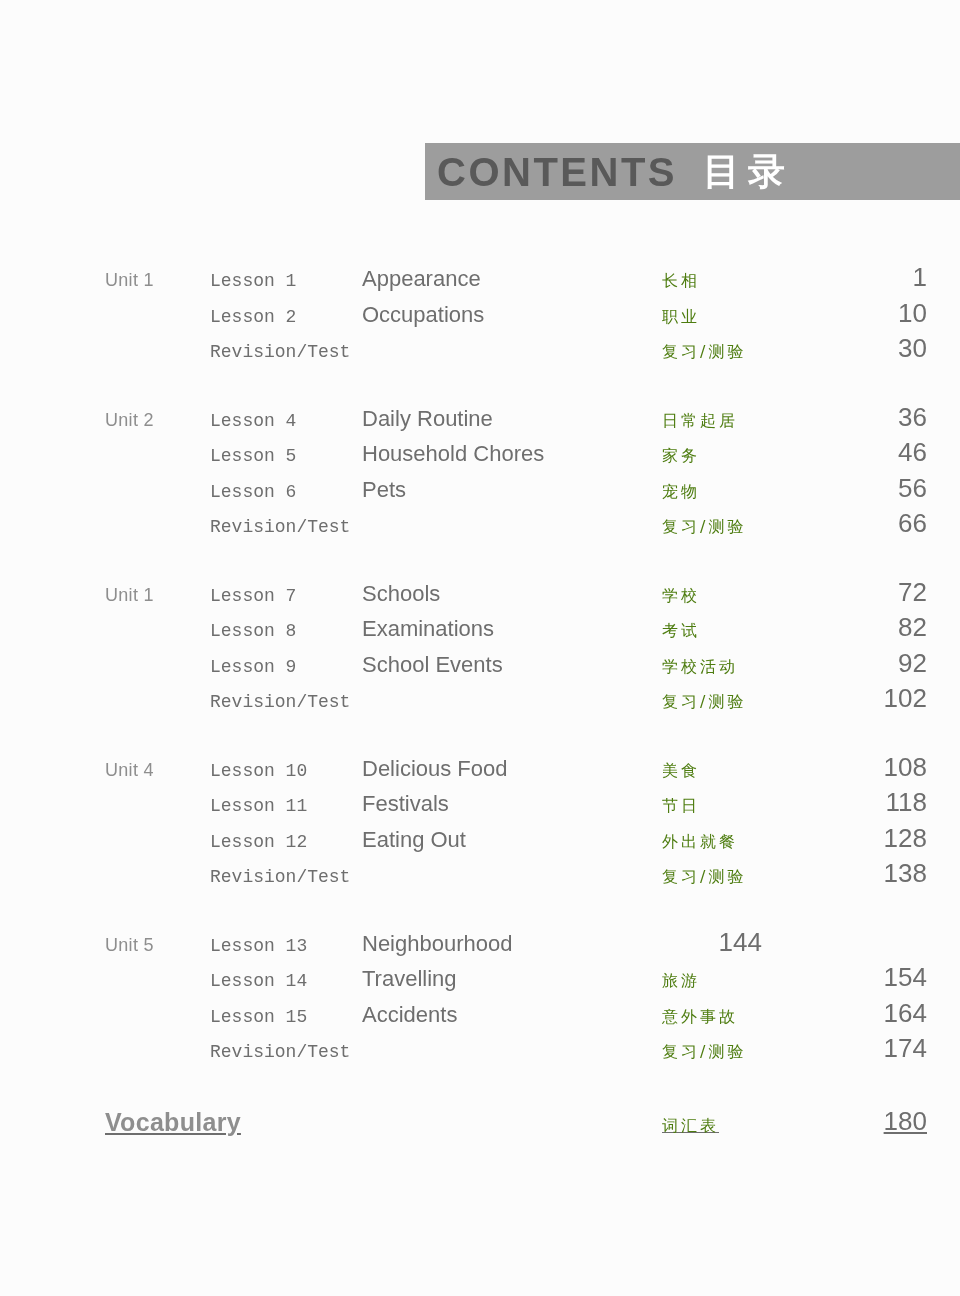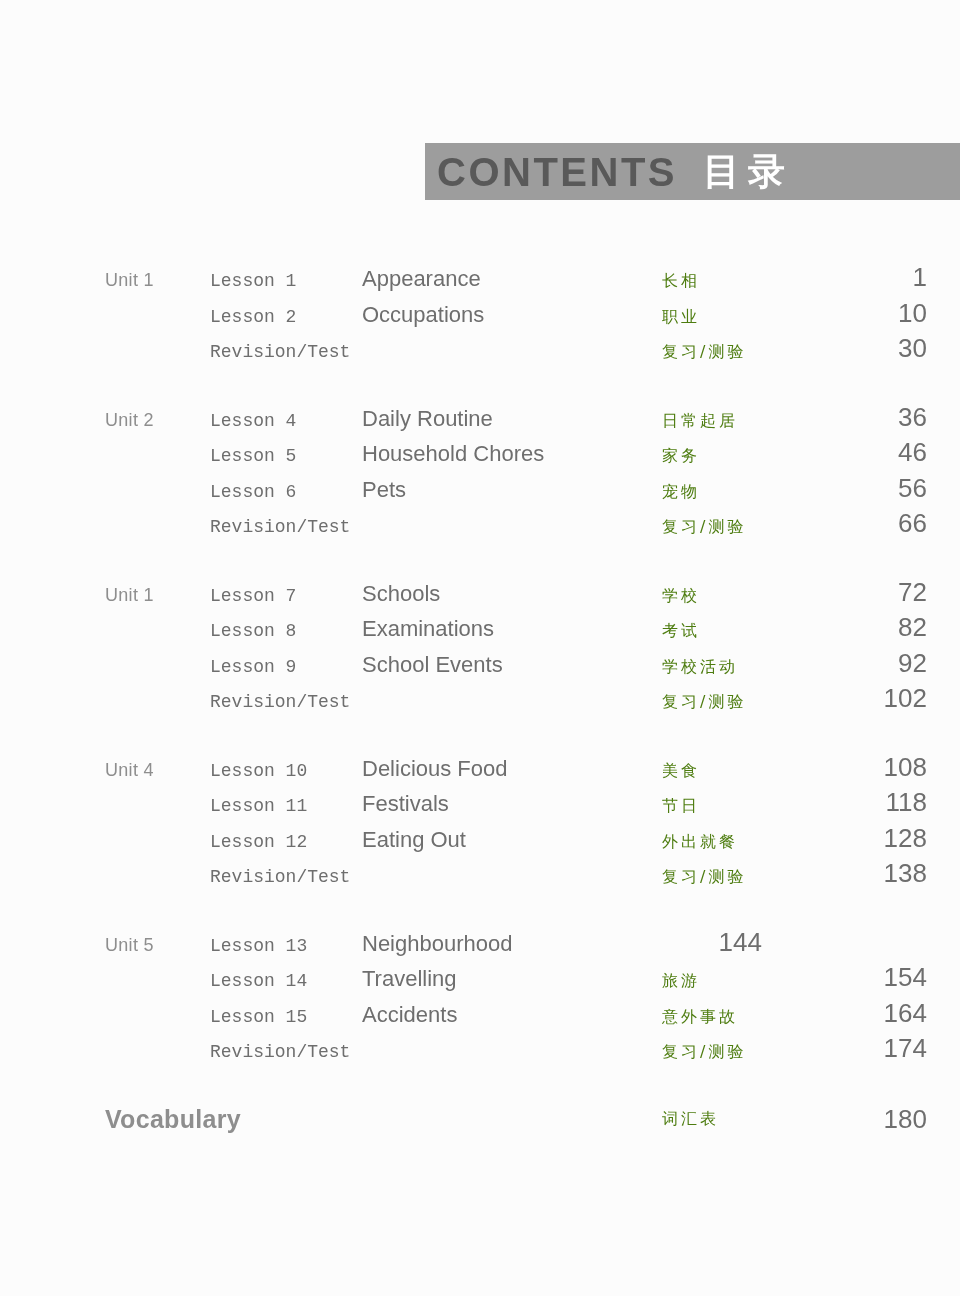--- a/index.html
+++ b/index.html
@@ -108,23 +108,24 @@
     box-sizing: border-box;
     text-align: right;
     font-size: 26px;
     color: #6e6e6e;
     white-space: nowrap;
   }
 
   
   .vocab-row {
     display: flex;
-    align-items: center;
+    align-items: flex-end;
     height: 35.5px;
     margin-top: 23px;
+    text-decoration: underline;
   }
   .vocab-row .col-vocab {
     margin-left: 105px;
     width: 557px;
     box-sizing: border-box;
     font-size: 25px;
     font-weight: bold;
     color: #8e8e8e;
     letter-spacing: 0.3px;
     white-space: nowrap;

